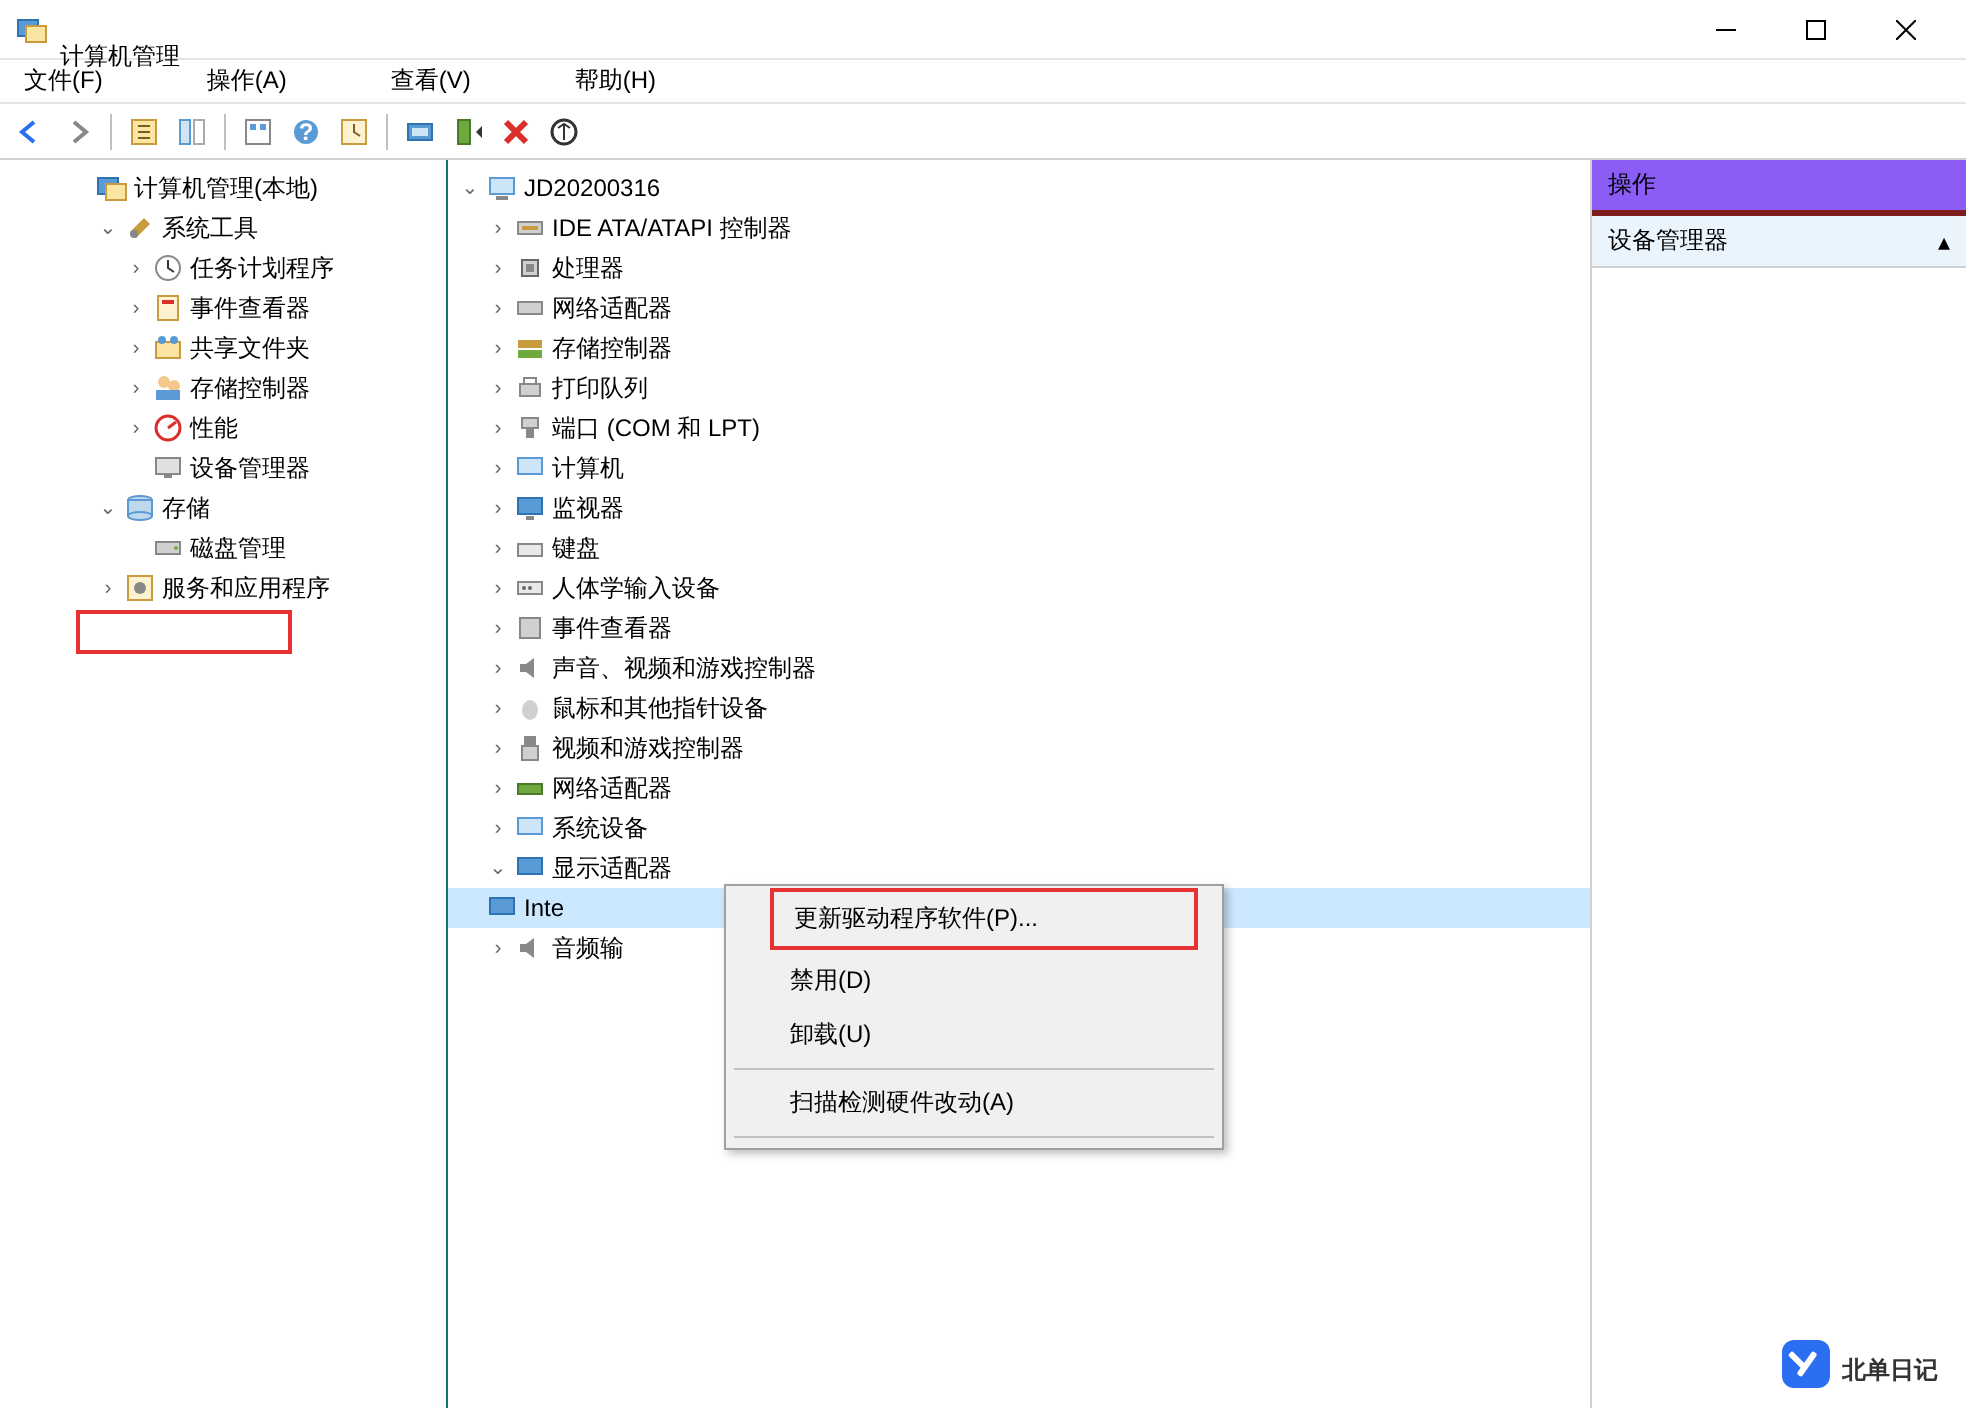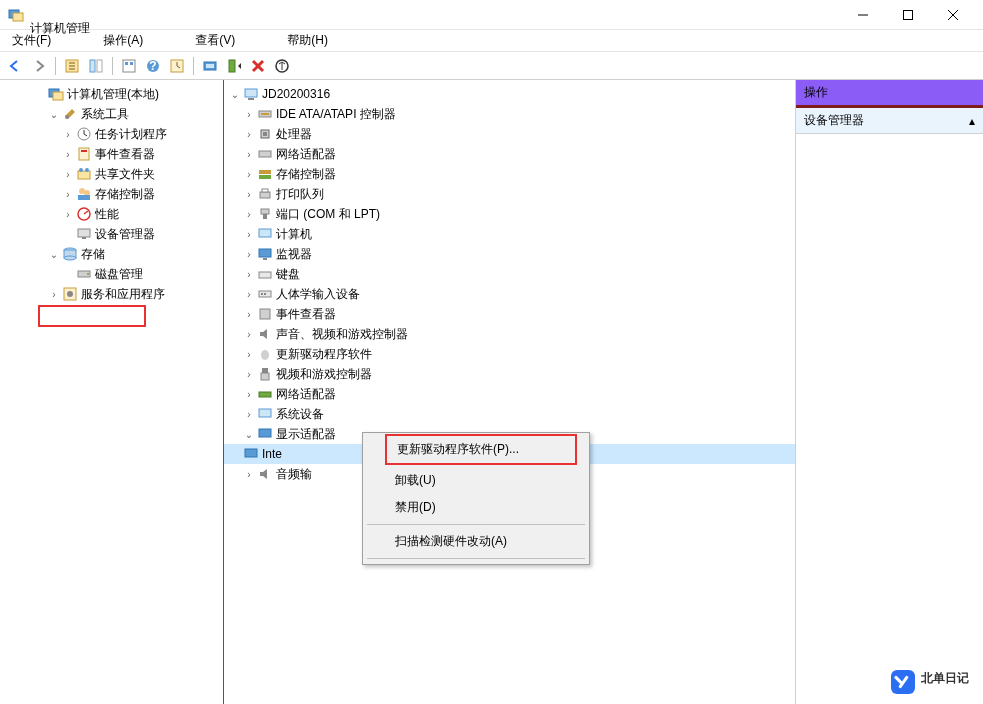--- a/index.html
+++ b/index.html
@@ -38,28 +38,28 @@
 .red-highlight { border: 2px solid #e63232; }
 .hl-devmgr { position: absolute; left: 38px; top: 225px; width: 108px; height: 22px; pointer-events: none; }
 .hl-display { position: absolute; left: 207px; top: 421px; width: 130px; height: 22px; pointer-events: none; }
 
 
 .actions-header { background: #8b5cf6; border-bottom: 3px solid #7f1d1d; padding: 4px 8px; font-weight: normal; }
 .actions-sub { background: #eaf4fd; border-bottom: 1px solid #d0d0d0; padding: 4px 8px; display: flex; justify-content: space-between; align-items: center; }
 .actions-item { padding: 6px 18px; cursor: default; display: flex; justify-content: space-between; align-items: center; }
 
 
-.context-menu { position: absolute; left: 362px; top: 432px; width: 228px; background: #f0f0f0; border: 1px solid #a0a0a0; box-shadow: 2px 2px 4px rgba(0,0,0,0.25); padding: 2px; }
+.context-menu { position: absolute; left: 362px; top: 442px; width: 250px; background: #f0f0f0; border: 1px solid #a0a0a0; box-shadow: 2px 2px 4px rgba(0,0,0,0.25); padding: 2px; }
 .ctx-item { padding: 5px 20px 5px 30px; cursor: default; }
 .ctx-sep { height: 1px; background: #c0c0c0; margin: 3px 2px; }
 .hl-update { border: 2px solid #e63232; margin: -1px 10px 2px 20px; }
 .hl-update .ctx-item { padding-left: 10px; }
 
 
-.watermark { position: absolute; right: 14px; bottom: 10px; display: flex; align-items: flex-start; color: #333; font-size: 20px; font-weight: 600; }
+.watermark { position: absolute; right: 14px; bottom: 10px; display: flex; align-items: flex-end; color: #333; font-size: 20px; font-weight: 600; }
 .wm-icon { width: 24px; height: 24px; background: #2b6ef2; border-radius: 6px; margin-right: 6px; position: relative; }
 .wm-icon::before, .wm-icon::after { content: ""; position: absolute; background: #fff; border-radius: 1px; }
 .wm-icon::before { left: 6px; top: 5px; width: 3px; height: 10px; transform: rotate(-45deg); }
 .wm-icon::after { left: 11px; top: 5px; width: 3px; height: 14px; transform: rotate(35deg); }
 
 svg { display: block; }
 </style>
 </head>
 <body>
 
@@ -415,21 +415,21 @@
           </span>
           <span>声音、视频和游戏控制器</span>
         </div>
       <div class="tree-item indent-1">
           <span class="expander">›</span>
           <span class="icon-slot">
             <svg width="16" height="16">
               <ellipse cx="8" cy="9" rx="4" ry="5" fill="#d0d0d0" stro830="#888"></ellipse>
             </svg>
           </span>
-          <span>更新驱动程序软件</span>
+          <span>鼠标和其他指针设备</span>
         </div>
       <div class="tree-item indent-1">
           <span class="expander">›</span>
           <span class="icon-slot">
             <svg width="16" height="16">
               <rect x="5" y="2" width="6" height="5" fill="#888"></rect>
               <rect x="4" y="7" width="8" height="7" fill="#d0d0d0" stroke="#888"></rect>
             </svg>
           </span>
           <span>视频和游戏控制器</span>
@@ -489,22 +489,22 @@
       <span>设备管理器</span>
       <span>▴</span>
     </div>
   </div>
 </div>
 
 <div class="context-menu">
   <div class="hl-update red-highlight">
     <div class="ctx-item">更新驱动程序软件(P)...</div>
   </div>
+  <div class="ctx-item">禁用(D)</div>
   <div class="ctx-item">卸载(U)</div>
-  <div class="ctx-item">禁用(D)</div>
   <div class="ctx-sep"></div>
   <div class="ctx-item">扫描检测硬件改动(A)</div>
   <div class="ctx-sep"></div>
 </div>
 
 <div class="watermark">
   <div class="wm-icon"></div>
   <span>北单日记</span>
 </div>
 

